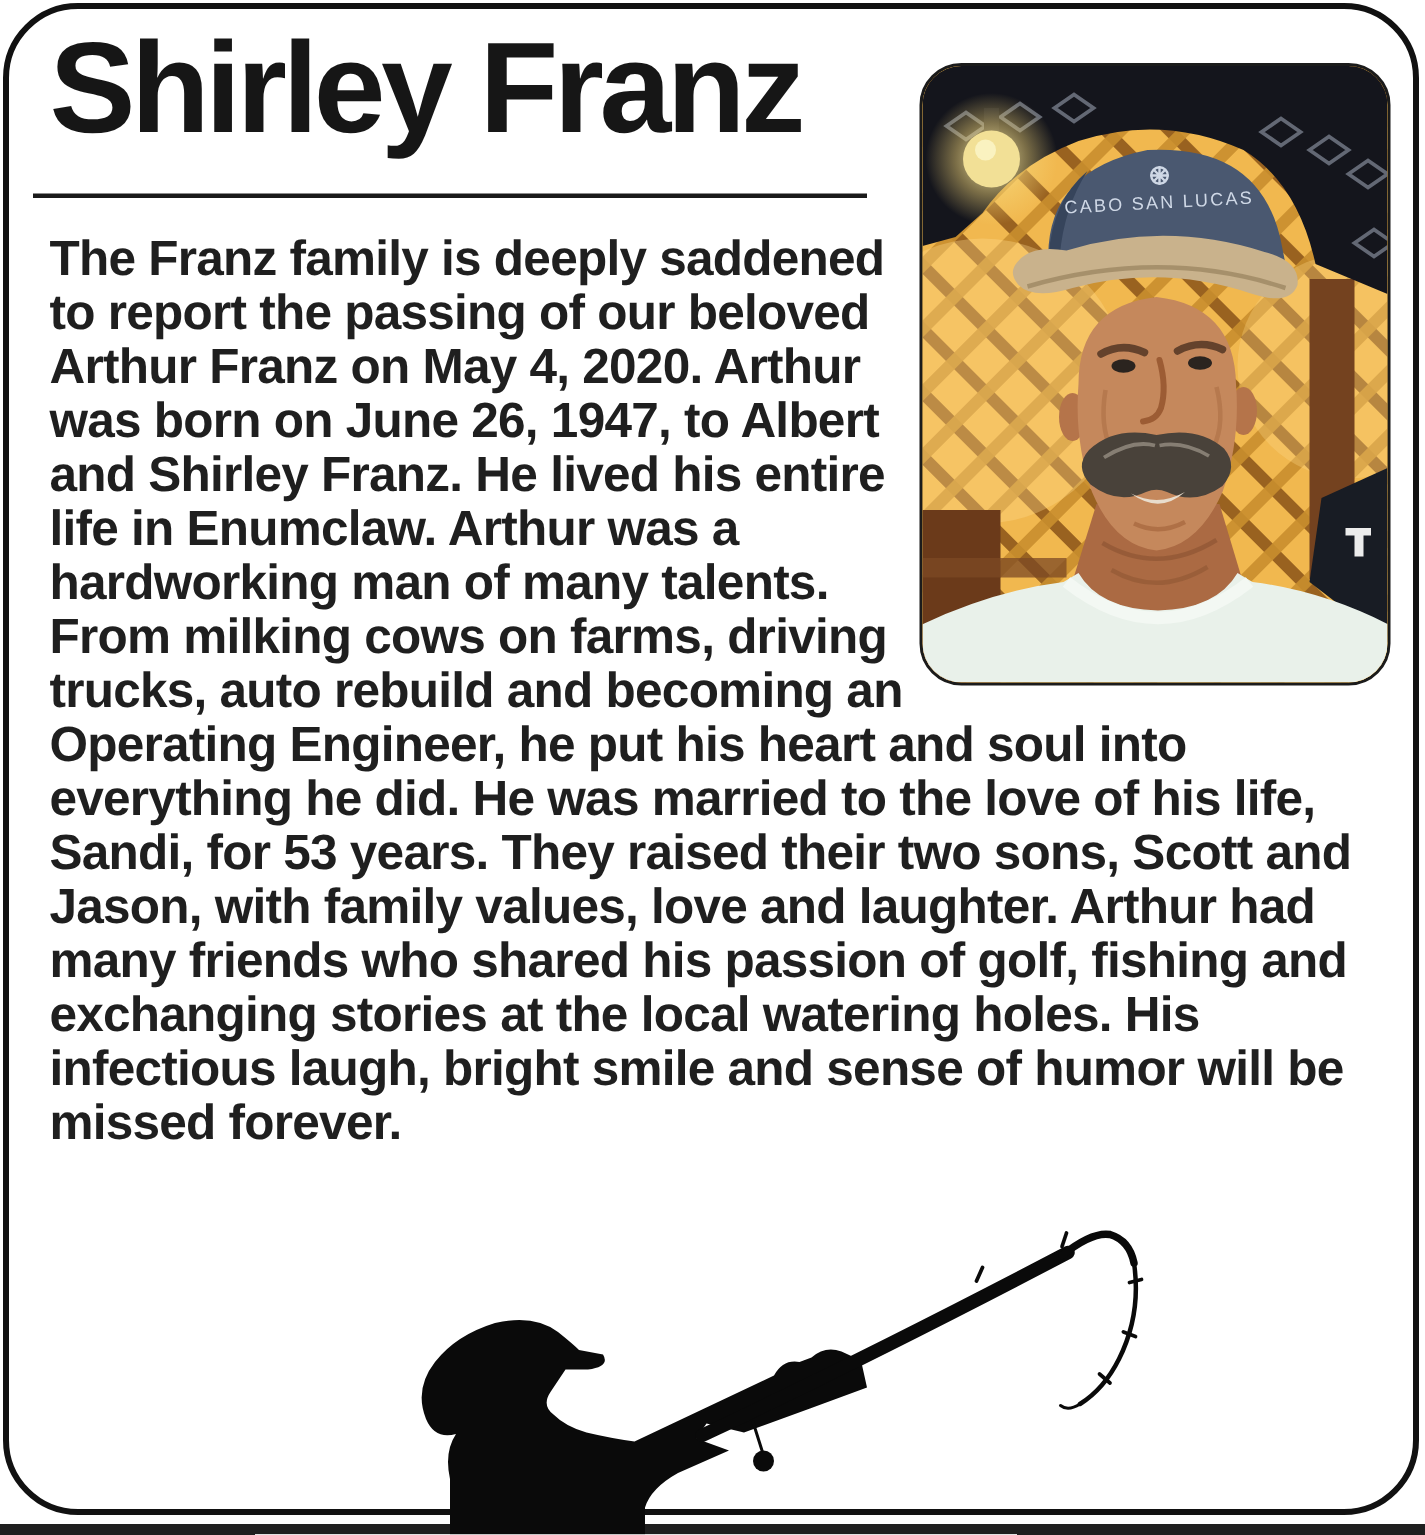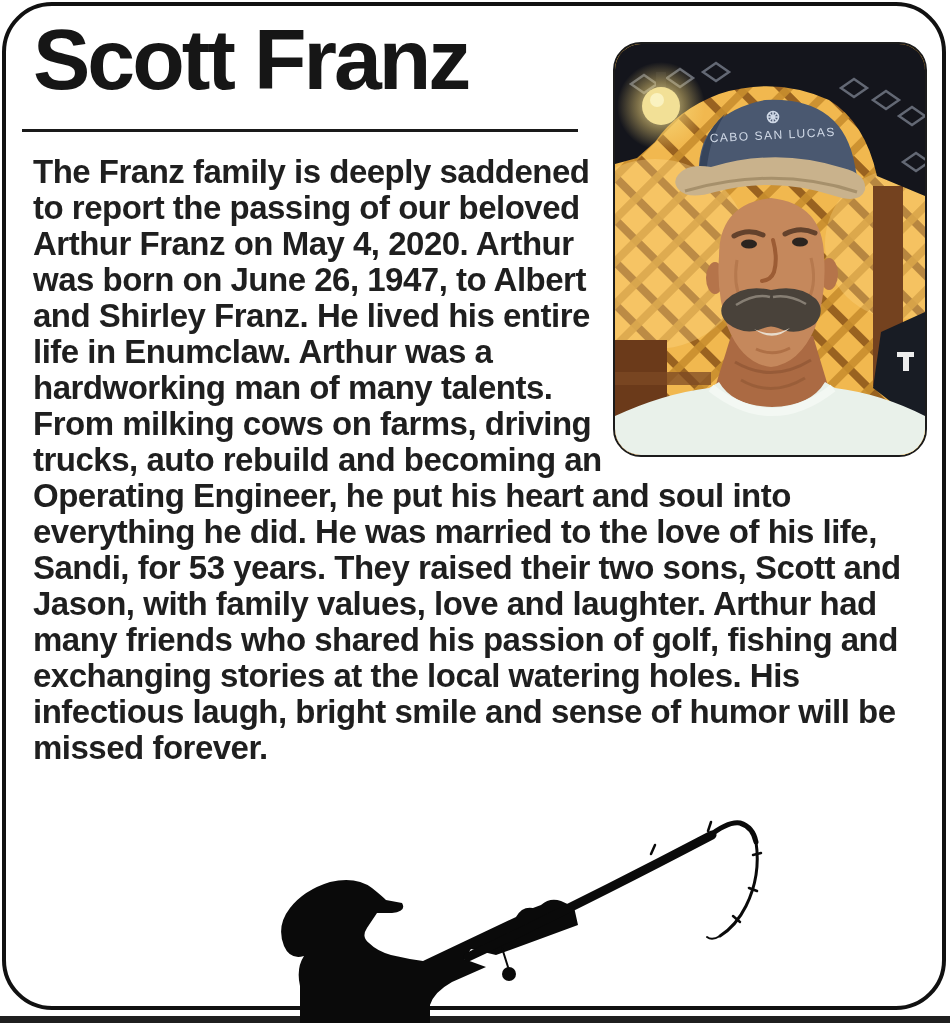--- a/index.html
+++ b/index.html
@@ -69,21 +69,21 @@
     width:522px;height:217px;
   }
 </style>
 </head>
 <body>
 
 <div class="canvas">
 
   <div class="card-border"></div>
 
-  <h1 class="title">Scott Franz</h1>
+  <h1 class="title">Shirley Franz</h1>
   <div class="title-rule"></div>
 
   <div class="photo-frame">
     <svg width="310" height="411" viewBox="0 0 310 411" xmlns="http://www.w3.org/2000/svg">
       <defs>
         <radialGradient id="bulbGlow">
           <stop offset="0%" stop-color="#fff6bf" stop-opacity="0.95"></stop>
           <stop offset="55%" stop-color="#f6d87a" stop-opacity="0.45"></stop>
           <stop offset="100%" stop-color="#f6d87a" stop-opacity="0"></stop>
         </radialGradient>

